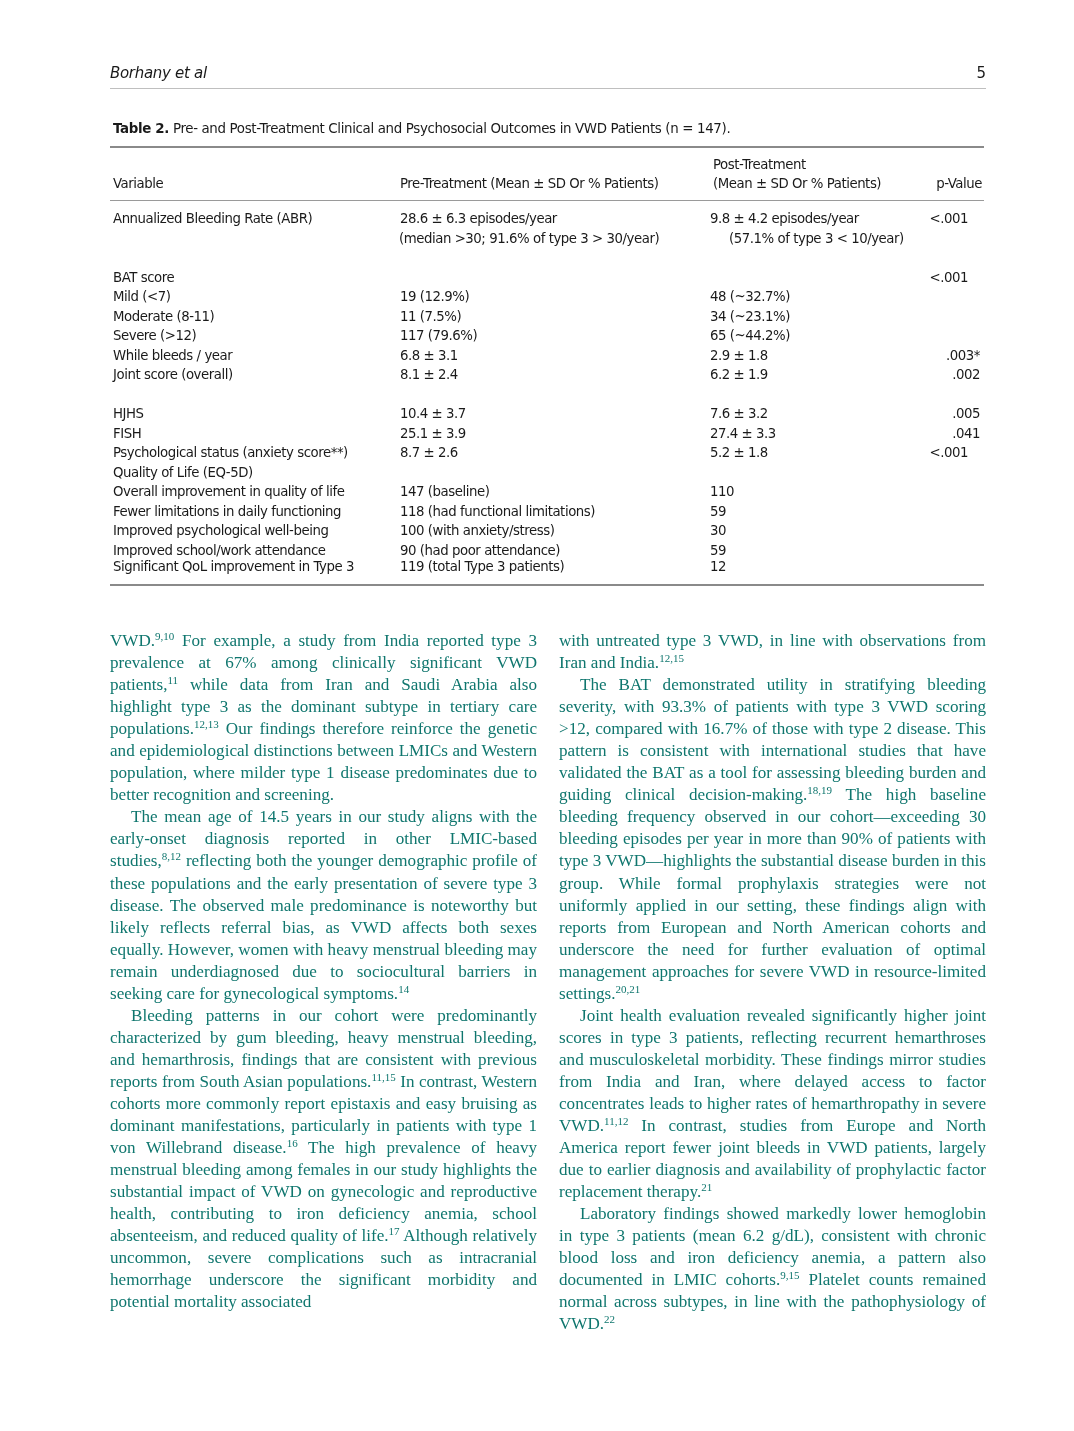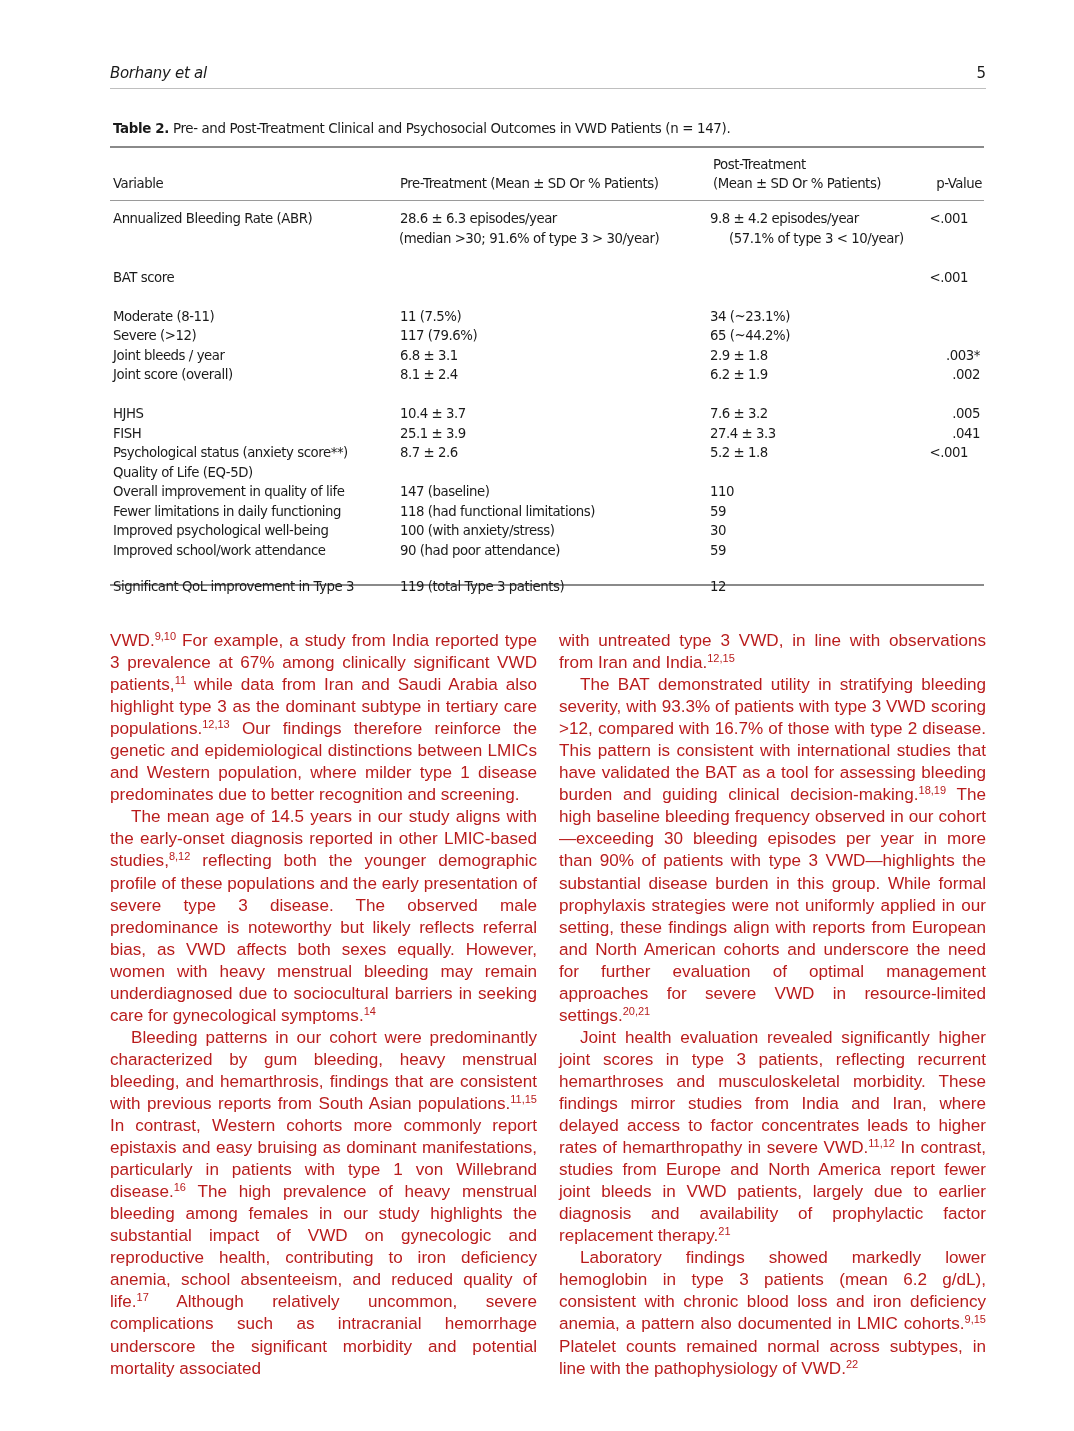--- a/index.html
+++ b/index.html
@@ -24,22 +24,22 @@
   .thead .h { position: absolute; white-space: nowrap; }
   .tbody { position: relative; height: 371px; }
   .row { position: absolute; left: 0; width: 874px; height: 19.5px; white-space: nowrap; }
   .row .c0 { position: absolute; left: 3px; }
   .row .c1 { position: absolute; left: 290px; }
   .row .c2 { position: absolute; left: 600px; }
   .row .c3 { position: absolute; right: 4px; text-align: right; }
   .row .c3.dash { right: 18px; }
   .row .c3.lt { right: 16px; }
 
-  .body-text { position: absolute; font-family: Liberation Sans, sans-serif; font-size: 17.1px;
-    line-height: 22.05px; text-align: justify; color: #b91c1c; }
+  .body-text { position: absolute; font-family: Liberation Serif, serif; font-size: 17.1px;
+    line-height: 22.05px; text-align: justify; color: #0f766e; }
   .col-left { left: 110px; top: 630px; width: 427px; }
   .col-right { left: 559px; top: 630px; width: 427px; }
   .body-text p { margin: 0; text-indent: 21px; }
   .body-text p.cont { text-indent: 0; }
   .body-text sup { font-size: 11px; line-height: 0; vertical-align: 6px; }
 </style>
 </head>
 <body>
 
 <div class="page">
@@ -73,34 +73,40 @@
         <span class="c2">9.8 ± 4.2 episodes/year</span>
         <span class="c2" style="left:619px; top:19.5px;">(57.1% of type 3 &lt; 10/year)</span>
         <span class="c3 lt">&lt;.001</span>
       </div>
       <div class="row" style="top:68.5px;">
         <span class="c0">BAT score</span>
         <span class="c1"></span>
         <span class="c2"></span>
         <span class="c3 lt">&lt;.001</span>
       </div>
+      <div class="row" style="top:88px;">
+        <span class="c0">Mild (&lt;7)</span>
+        <span class="c1">19 (12.9%)</span>
+        <span class="c2">48 (~32.7%)</span>
+        <span class="c3"></span>
+      </div>
       <div class="row" style="top:107.5px;">
         <span class="c0">Moderate (8-11)</span>
         <span class="c1">11 (7.5%)</span>
         <span class="c2">34 (~23.1%)</span>
         <span class="c3"></span>
       </div>
       <div class="row" style="top:127px;">
         <span class="c0">Severe (&gt;12)</span>
         <span class="c1">117 (79.6%)</span>
         <span class="c2">65 (~44.2%)</span>
         <span class="c3"></span>
       </div>
       <div class="row" style="top:146.5px;">
-        <span class="c0">Joint bleeds / year</span>
+        <span class="c0">While bleeds / year</span>
         <span class="c1">6.8 ± 3.1</span>
         <span class="c2">2.9 ± 1.8</span>
         <span class="c3">.003*</span>
       </div>
       <div class="row" style="top:166px;">
         <span class="c0">Joint score (overall)</span>
         <span class="c1">8.1 ± 2.4</span>
         <span class="c2">6.2 ± 1.9</span>
         <span class="c3">.002</span>
       </div>
@@ -145,21 +151,21 @@
         <span class="c1">100 (with anxiety/stress)</span>
         <span class="c2">30</span>
         <span class="c3"></span>
       </div>
       <div class="row" style="top:341.5px;">
         <span class="c0">Improved school/work attendance</span>
         <span class="c1">90 (had poor attendance)</span>
         <span class="c2">59</span>
         <span class="c3"></span>
       </div>
-      <div class="row" style="top:378px;">
+      <div class="row" style="top:358px;">
         <span class="c0">Significant QoL improvement in Type 3</span>
         <span class="c1">119 (total Type 3 patients)</span>
         <span class="c2">12</span>
         <span class="c3"></span>
       </div>
     </div>
     <div class="rule-bot" style="margin-top:12px;"></div>
   </div>
 
   <div class="body-text col-left">

